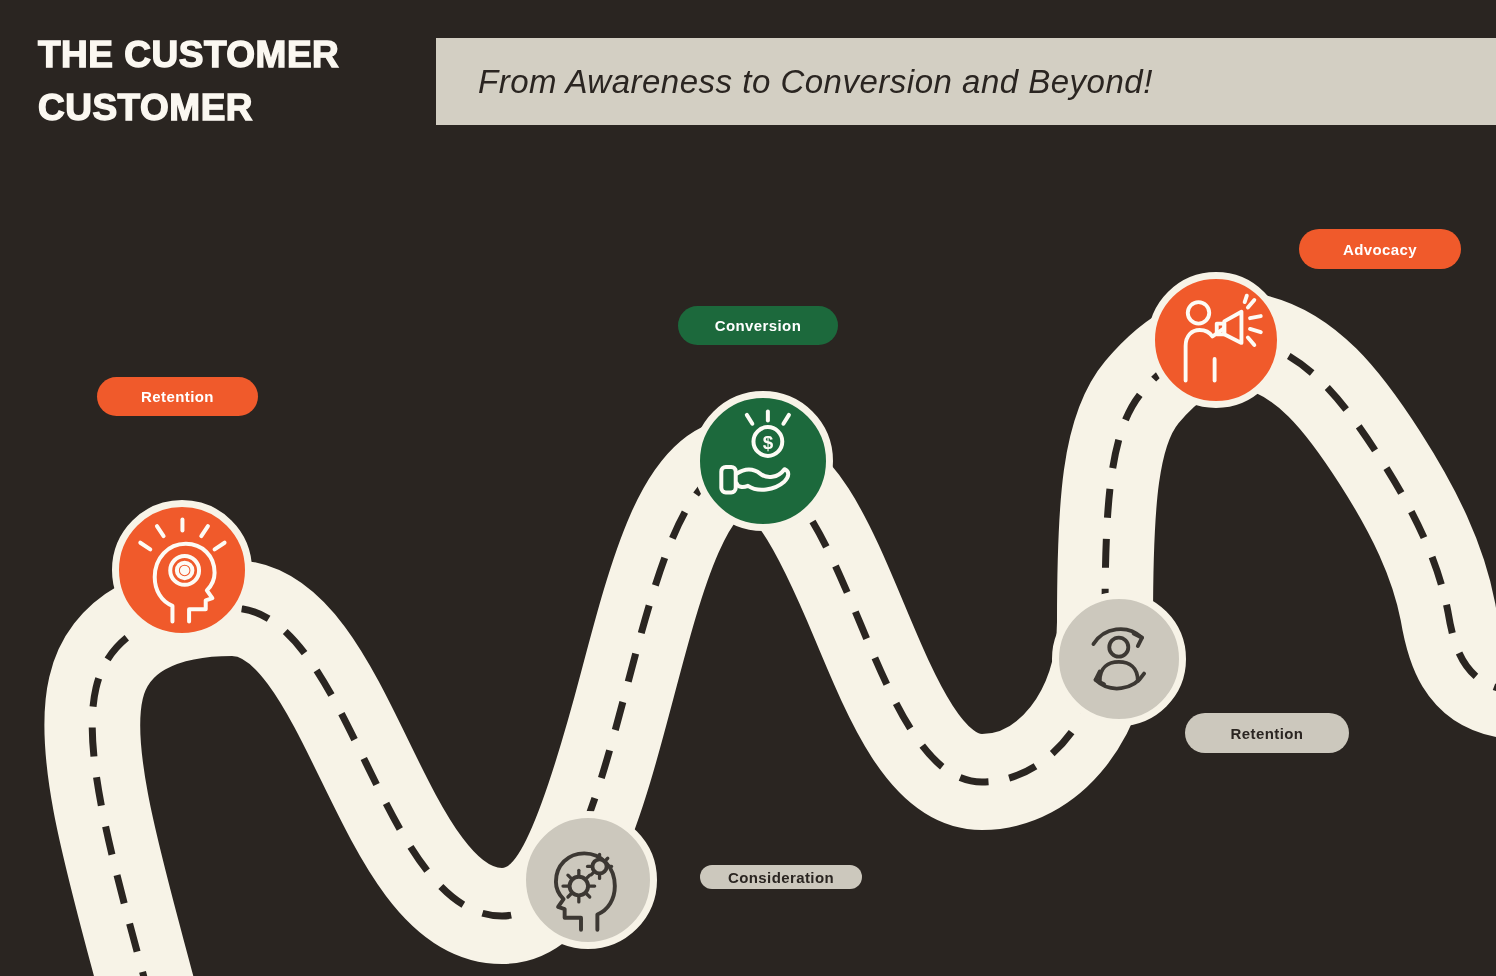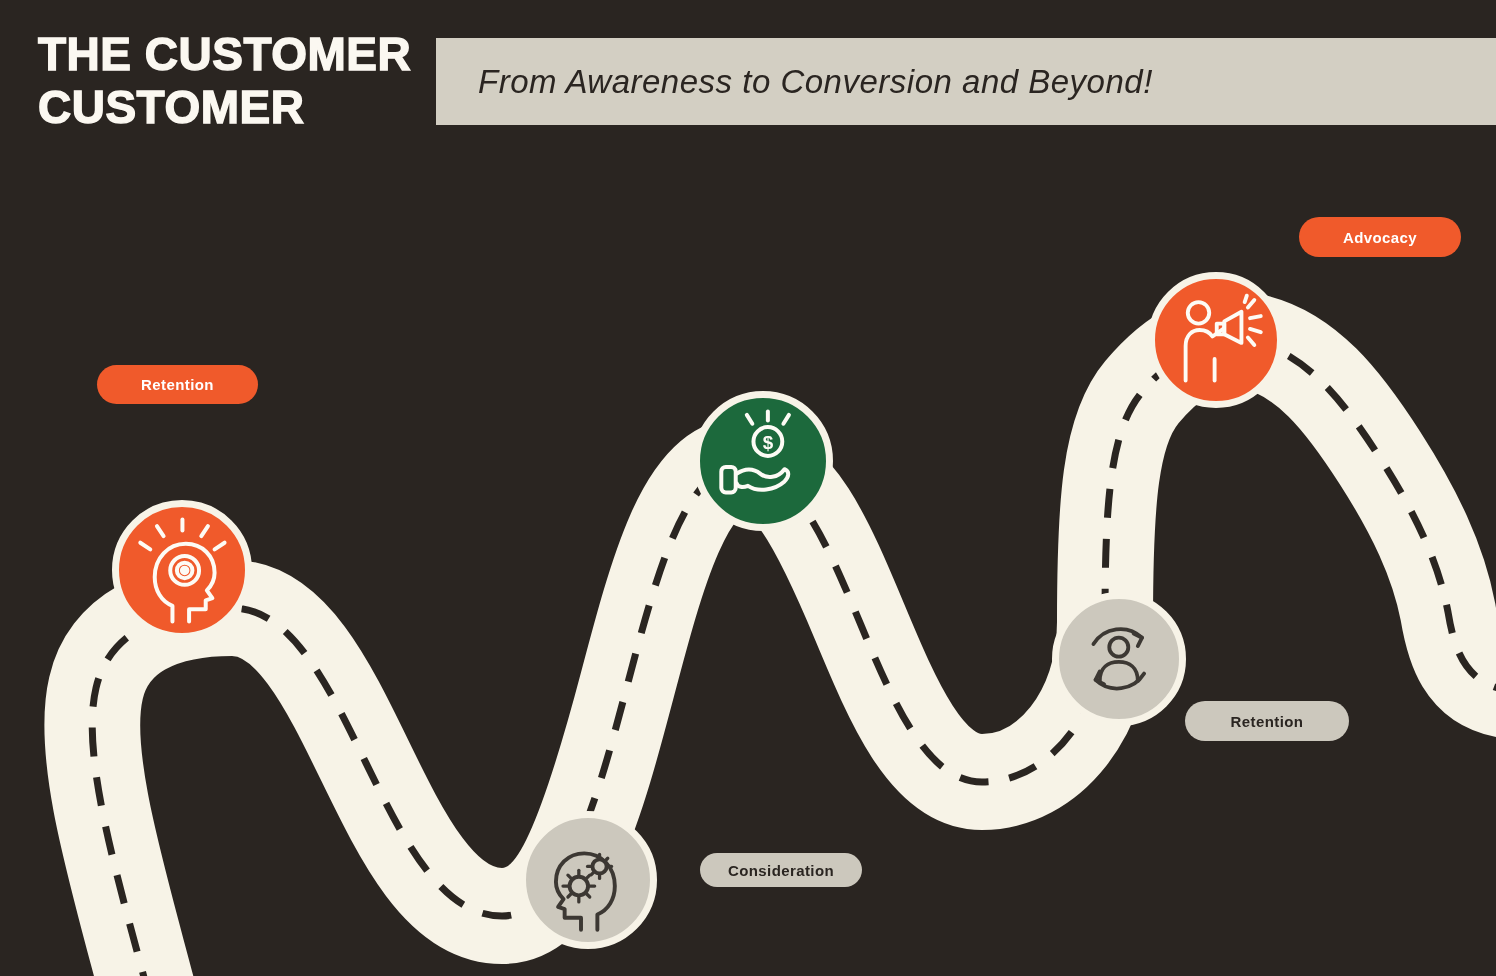--- a/index.html
+++ b/index.html
@@ -3,38 +3,38 @@
 <meta charset="utf-8">
 <style>
   html,body{margin:0;padding:0;background:#161311;}
   #stage-canvas{
     position:relative;width:1496px;height:976px;overflow:hidden;
     background:#2A2521;font-family:"Liberation Sans",sans-serif;
   }
   
   .title{
     position:absolute;left:38px;top:28px;z-index:5;
-    color:#FBF8F1;font-weight:700;font-size:46px;line-height:53px;
+    color:#FBF8F1;font-weight:700;font-size:37px;line-height:53px;
     letter-spacing:.5px;-webkit-text-stroke:1.4px #FBF8F1;
   }
   .subtitle-bar{
     position:absolute;left:436px;top:38px;width:1060px;height:87px;z-index:4;
     background:#D3CFC3;display:flex;align-items:center;
   }
   .subtitle-text{
     font-style:italic;font-size:33px;color:#2A2521;padding-left:42px;
     letter-spacing:.5px;
   }
   
   svg.road{position:absolute;left:0;top:0;z-index:1;}
   
   .pill{
     position:absolute;z-index:6;border-radius:20px;
     display:flex;align-items:center;justify-content:center;
-    font-weight:700;font-size:15px;letter-spacing:.4px;
+    font-weight:700;font-size:15px;letter-spacing:.4px;margin-top:12px;
   }
   .pill-orange{background:#F05A2B;color:#FFFFFF;}
   .pill-green{background:#1C693C;color:#FFFFFF;}
   .pill-gray{background:#CCC8BD;color:#2A2521;}
   
   .node{
     position:absolute;z-index:5;border-radius:50%;
     border:7px solid #F7F3E7;box-sizing:border-box;
     display:flex;align-items:center;justify-content:center;
   }
@@ -61,27 +61,30 @@
     <div>THE CUSTOMER</div>
     <div>CUSTOMER</div>
   </div>
   <div class="subtitle-bar">
     <div class="subtitle-text">From Awareness to Conversion and Beyond!</div>
   </div>
 
   <div class="pill pill-orange" style="left:97px;top:365px;width:161px;height:39px;">
     <span>Retention</span>
   </div>
+  <div class="pill pill-green" style="left:678px;top:294px;width:160px;height:39px;">
+    <span>Conversion</span>
+  </div>
   <div class="pill pill-orange" style="left:1299px;top:217px;width:162px;height:40px;">
     <span>Advocacy</span>
   </div>
   <div class="pill pill-gray" style="left:1185px;top:701px;width:164px;height:40px;">
     <span>Retention</span>
   </div>
-  <div class="pill pill-gray" style="left:700px;top:853px;width:162px;height:34px;">
+  <div class="pill pill-gray" style="left:700px;top:853px;width:162px;height:24px;">
     <span>Consideration</span>
   </div>
 
   <div class="node node-orange" style="left:112px;top:500px;width:140px;height:140px;">
     <svg viewBox="0 0 100 100" class="ic ic-light">
       <line x1="50" y1="14" x2="50" y2="4"></line>
       <line x1="33" y1="19" x2="27" y2="10"></line>
       <line x1="67" y1="19" x2="73" y2="10"></line>
       <line x1="21" y1="31" x2="12" y2="25"></line>
       <line x1="79" y1="31" x2="88" y2="25"></line>

